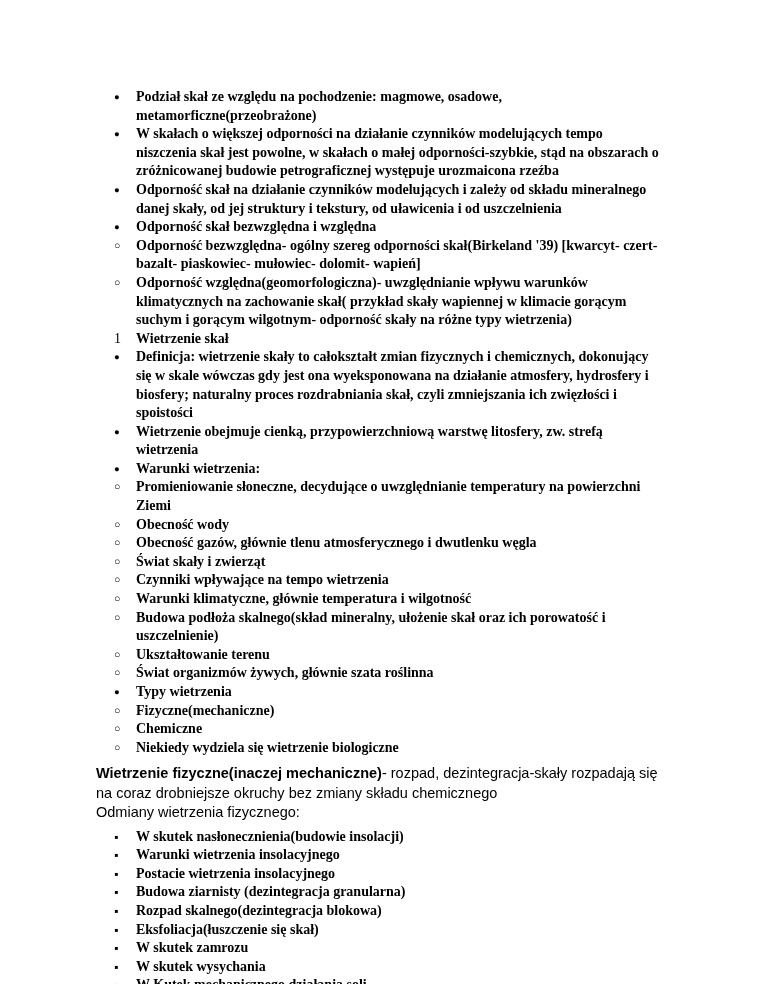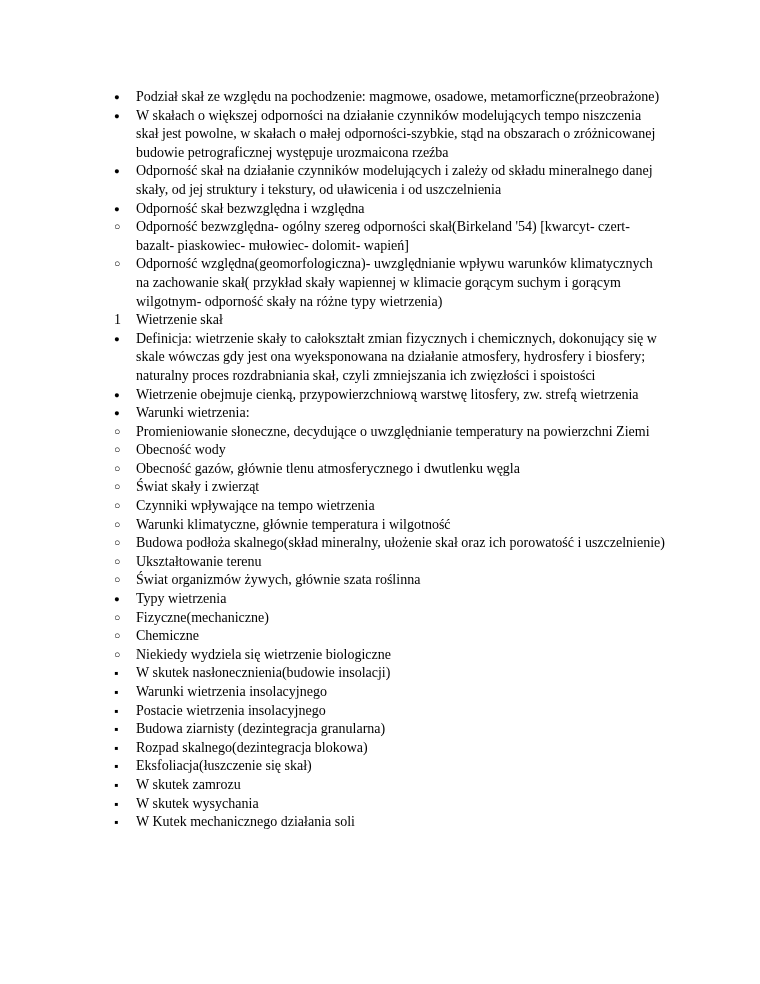--- a/index.html
+++ b/index.html
@@ -30,20 +30,21 @@
     text-align: left;
   }
   .li .bullet.disc   { font-size: 9.5px; }
   .li .bullet.circle { font-size: 10.5px; }
   .li .bullet.square { font-size: 12px; }
   .li .bullet.number { font-size: 14px; }
   .li .li-text {
     flex: 1;
     font-size: 14px;
     line-height: 18.6px;
+    font-weight: bold;
   }
   .section {
     margin-top: 7px;
     margin-bottom: 5px;
     font-family: "Liberation Sans", sans-serif;
     font-size: 14.5px;
     line-height: 19.4px;
   }
   .section .bold { font-weight: 700; }
   .section p { margin: 0; }
@@ -66,21 +67,21 @@
         <div class="li">
           <span class="bullet disc">●</span>
           <span class="li-text">Odporność skał na działanie czynników modelujących i zależy od składu mineralnego danej skały, od jej struktury i tekstury, od uławicenia i od uszczelnienia</span>
         </div>
         <div class="li">
           <span class="bullet disc">●</span>
           <span class="li-text">Odporność skał bezwzględna i względna</span>
         </div>
         <div class="li">
           <span class="bullet circle">○</span>
-          <span class="li-text">Odporność bezwzględna- ogólny szereg odporności skał(Birkeland '54) [kwarcyt- czert- bazalt- piaskowiec- mułowiec- dolomit- wapień]</span>
+          <span class="li-text">Odporność bezwzględna- ogólny szereg odporności skał(Birkeland '39) [kwarcyt- czert- bazalt- piaskowiec- mułowiec- dolomit- wapień]</span>
         </div>
         <div class="li">
           <span class="bullet circle">○</span>
           <span class="li-text">Odporność względna(geomorfologiczna)- uwzględnianie wpływu warunków klimatycznych na zachowanie skał( przykład skały wapiennej w klimacie gorącym suchym i gorącym wilgotnym- odporność skały na różne typy wietrzenia)</span>
         </div>
         <div class="li">
           <span class="bullet number">1</span>
           <span class="li-text">Wietrzenie skał</span>
         </div>
         <div class="li">
@@ -142,20 +143,24 @@
         <div class="li">
           <span class="bullet circle">○</span>
           <span class="li-text">Chemiczne</span>
         </div>
         <div class="li">
           <span class="bullet circle">○</span>
           <span class="li-text">Niekiedy wydziela się wietrzenie biologiczne</span>
         </div>
       </div>
 
+    <div class="section">
+      <p><span class="bold">Wietrzenie fizyczne(inaczej mechaniczne)</span><span>- rozpad, dezintegracja-skały rozpadają się na coraz drobniejsze okruchy bez zmiany składu chemicznego</span></p>
+      <p>Odmiany wietrzenia fizycznego:</p>
+    </div>
 
     <div id="list-square">
         <div class="li">
           <span class="bullet square">▪</span>
           <span class="li-text">W skutek nasłonecznienia(budowie insolacji)</span>
         </div>
         <div class="li">
           <span class="bullet square">▪</span>
           <span class="li-text">Warunki wietrzenia insolacyjnego</span>
         </div>

